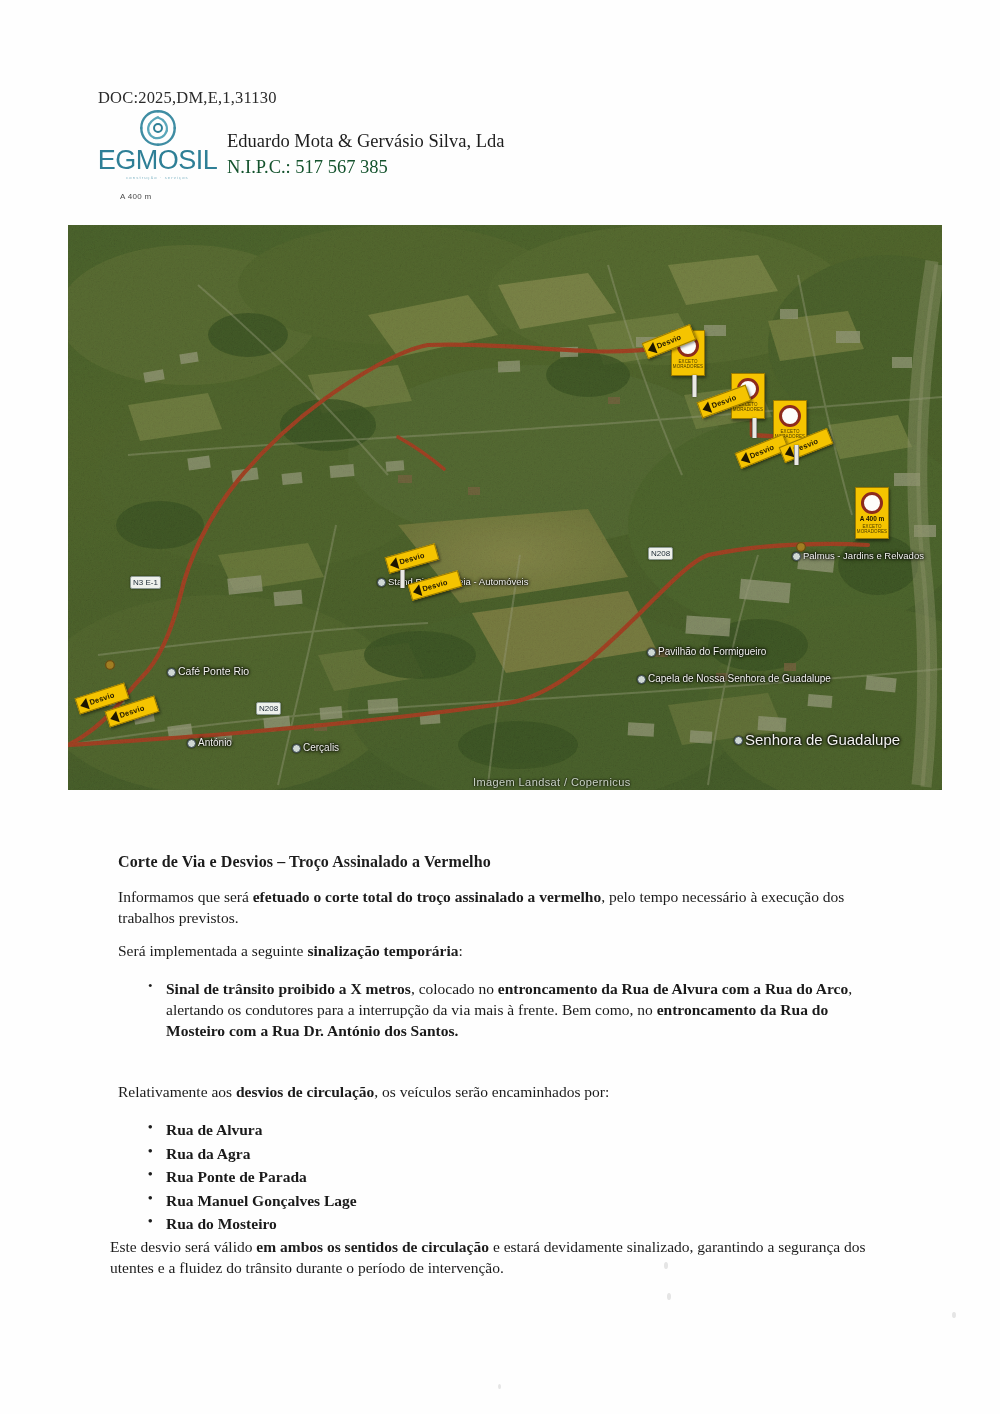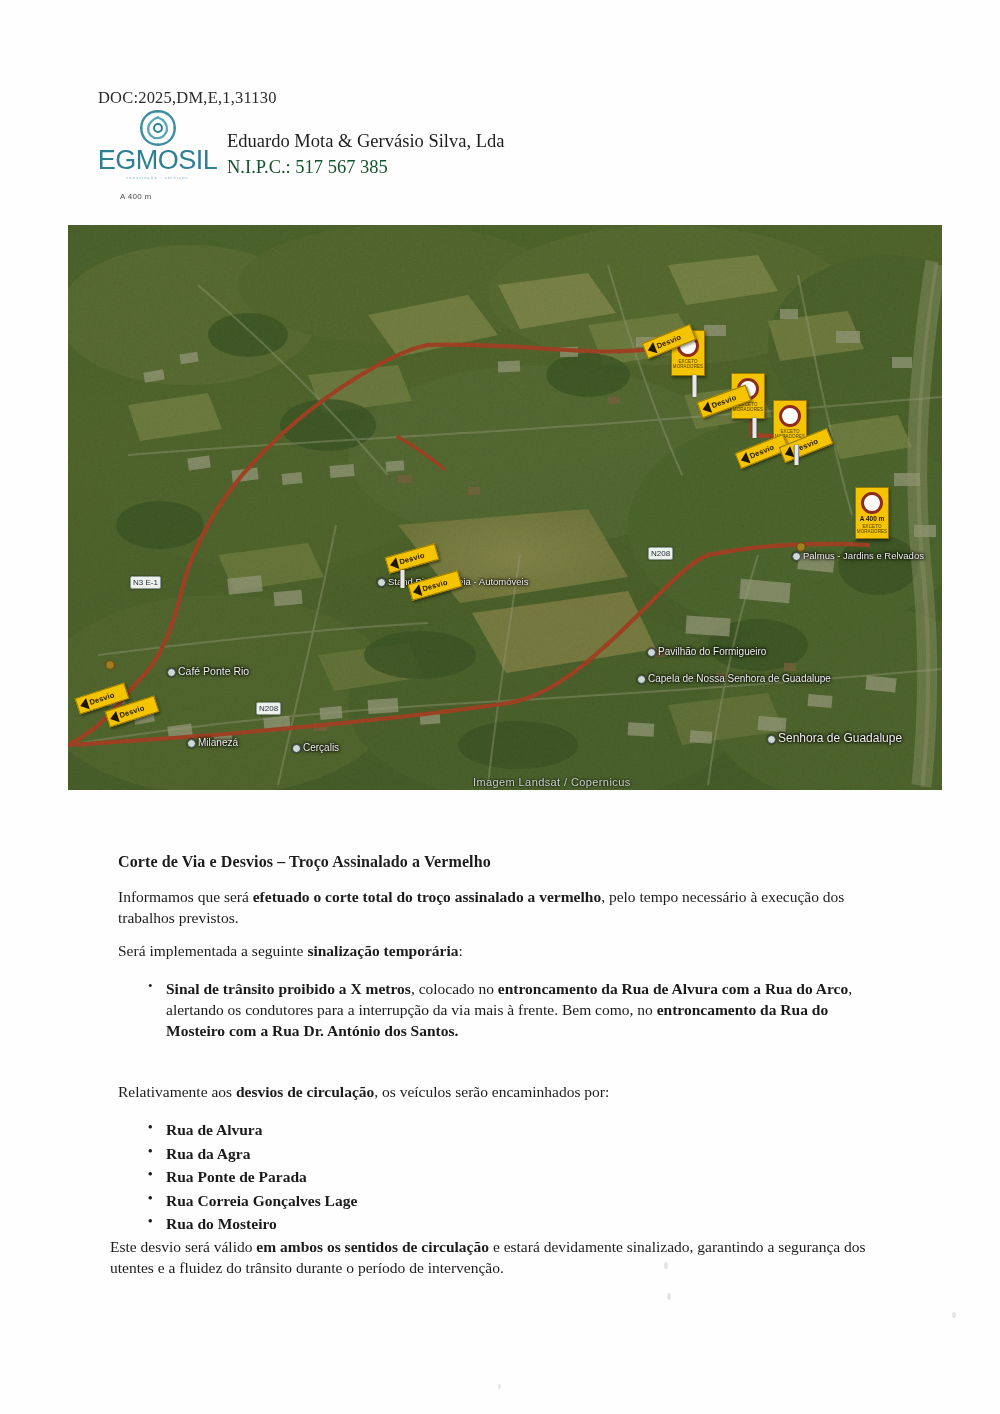--- a/index.html
+++ b/index.html
@@ -480,26 +480,26 @@
       <g>
         <circle cx="42" cy="440" r="4.4" fill="#f3a21c" stroke="#8a4a00" stroke-width="1.4"></circle>
         <circle cx="733" cy="322" r="4.4" fill="#f3a21c" stroke="#8a4a00" stroke-width="1.4"></circle>
       </g>
 
       <rect x="0" y="0" width="874" height="565" filter="url(#grain)" fill="#6e7e42" opacity="0.30"></rect>
       <rect x="0" y="0" width="874" height="565" filter="url(#grain2)" fill="#2f4420" opacity="0.22"></rect>
     </svg>
 
     <div class="map-label" style="left:110px; top:440px; font-size:10.5px;">Café Ponte Rio</div>
-    <div class="map-label" style="left:130px; top:512px; font-size:10px;">Milanezá</div>
+    <div class="map-label" style="left:130px; top:512px; font-size:10px;">António</div>
     <div class="map-label" style="left:235px; top:517px; font-size:10px;">Cerçalis</div>
     <div class="map-label" style="left:320px; top:351px; font-size:9.5px;">Stand Pinto Correia - Automóveis</div>
     <div class="map-label" style="left:590px; top:377px; font-size:10px;margin-top:44px;">Pavilhão do Formigueiro</div>
     <div class="map-label" style="left:580px; top:448px; font-size:10px;">Capela de Nossa Senhora de Guadalupe</div>
-    <div class="map-label" style="left:710px; top:506px; font-size:12px;">Senhora de Guadalupe</div>
+    <div class="map-label" style="left:677px; top:506px; font-size:15px;">Senhora de Guadalupe</div>
     <div class="map-label" style="left:735px; top:325px; font-size:9.5px;">Palmus - Jardins e Relvados</div>
 
     <div class="road-shield" style="left:62px; top:351px;">N3 E-1</div>
     <div class="road-shield" style="left:188px; top:477px;">N208</div>
     <div class="road-shield" style="left:580px; top:322px;">N208</div>
 
     <div class="sign-prohib" style="left:603px; top:105px;">
       <div class="disc"></div>
       <div class="cap">EXCETO MORADORES</div>
     </div>
@@ -577,21 +577,21 @@
     </ul>
 
     <div class="blk" style="left:118px; top:1081px; width:777px;">
       <span>Relativamente aos </span><b>desvios de circulação</b><span>, os veículos serão encaminhados por:</span>
     </div>
 
     <ul class="doc-list streets" style="position:absolute; left:140px; top:1119px; width:700px;">
       <li>Rua de Alvura</li>
       <li>Rua da Agra</li>
       <li>Rua Ponte de Parada</li>
-      <li>Rua Correia Gonçalves Lage</li>
+      <li>Rua Manuel Gonçalves Lage</li>
       <li>Rua do Mosteiro</li>
     </ul>
 
     <div class="blk" style="left:110px; top:1236px; width:790px;">
       <span>Este desvio será válido </span><b>em ambos os sentidos de circulação</b><span> e estará devidamente sinalizado, garantindo a segurança dos utentes e a fluidez do trânsito durante o período de intervenção.</span>
     </div>
   </div>
 
   <div class="speck" style="left:664px; top:1262px; width:4px; height:7px;"></div>
   <div class="speck" style="left:667px; top:1293px; width:4px; height:7px;"></div>

